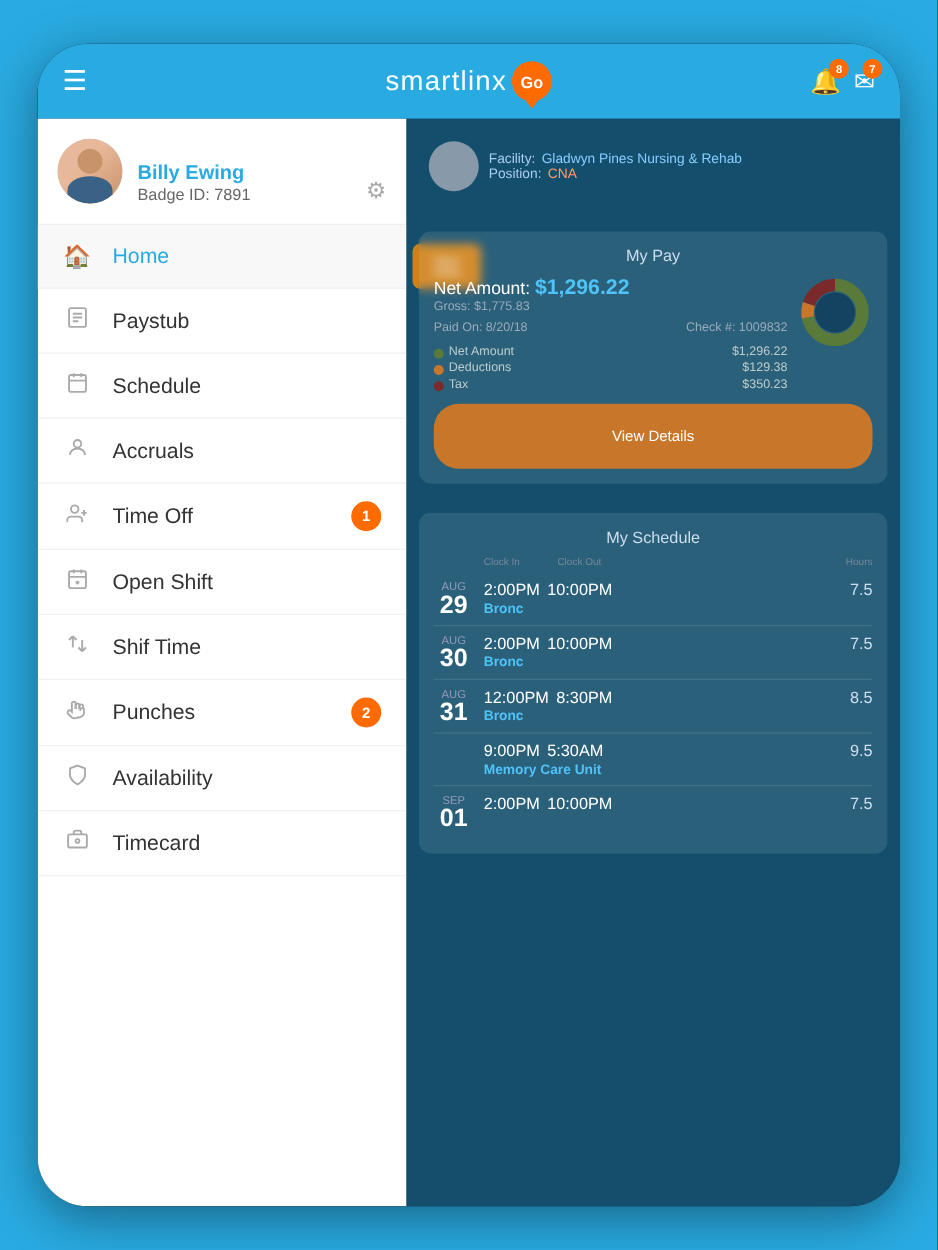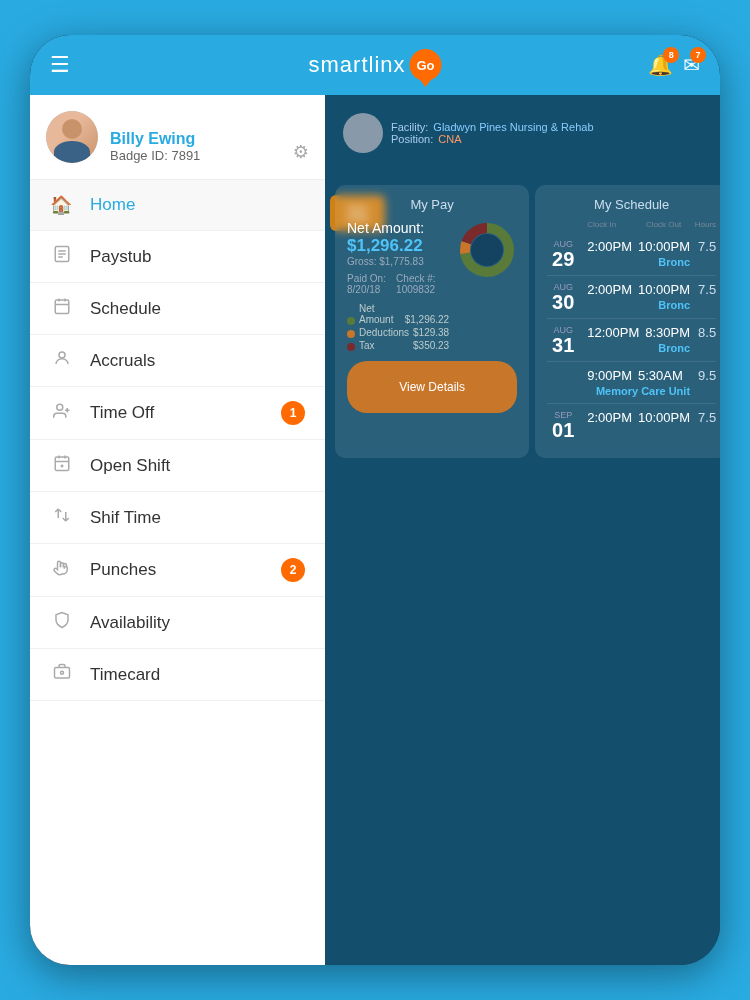--- a/index.html
+++ b/index.html
@@ -261,22 +261,22 @@
     }
 
     
     .cards-area {
       position: absolute;
       top: 80px;
       left: 0;
       right: 0;
       padding: 10px;
       display: flex;
-      flex-direction: row;
-      gap: 6px;
+      flex-direction: column;
+      gap: 23px;
     }
 
     .card-title {
       color: #cde;
       font-size: 13px;
       text-align: center;
       margin-bottom: 8px;
       font-weight: 400;
     }
 
@@ -354,21 +354,20 @@
       text-transform: uppercase;
     }
     .sched-day {
       font-size: 20px;
       color: white;
       font-weight: bold;
       line-height: 1;
     }
     .sched-times {
       flex: 1;
-      text-align: right;
     }
     .sched-time-row {
       display: flex;
       gap: 6px;
       align-items: center;
     }
     .sched-time {
       font-size: 13px;
       color: white;
       font-weight: 500;

